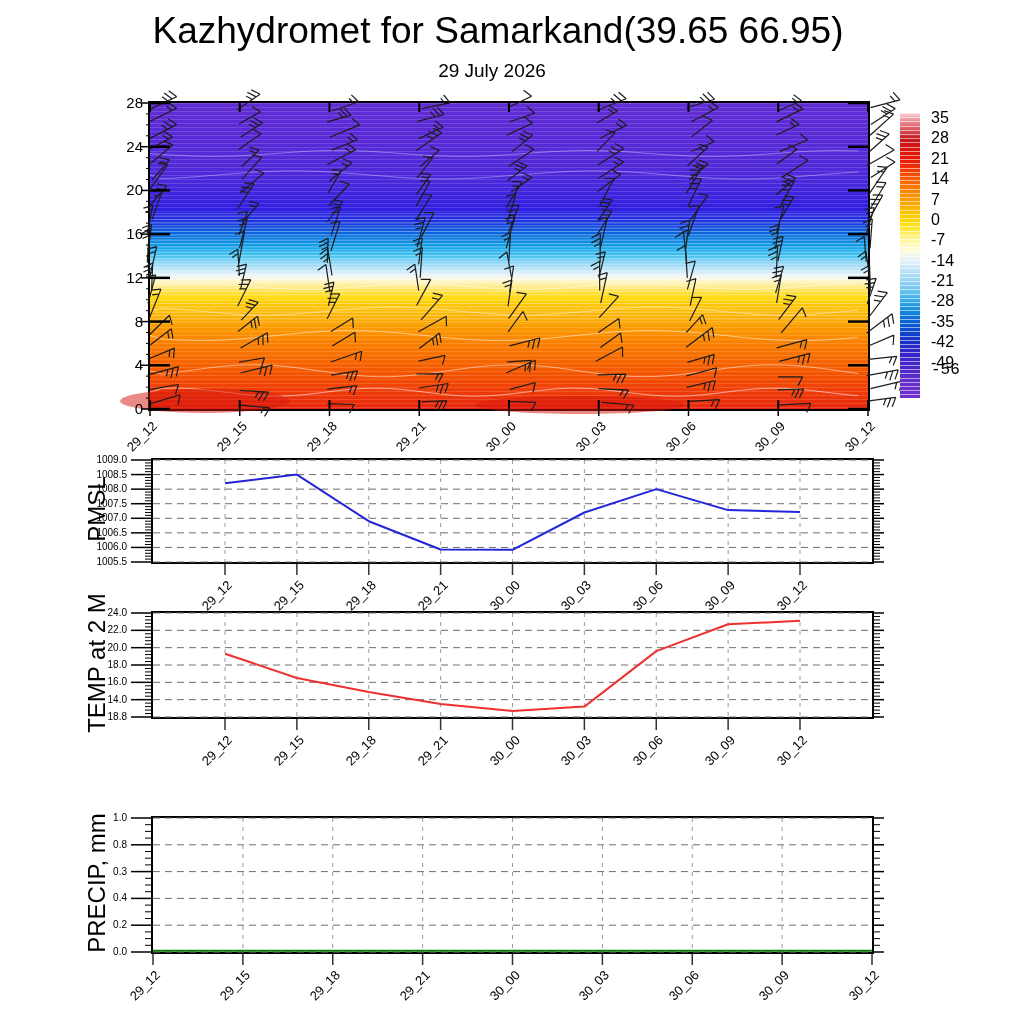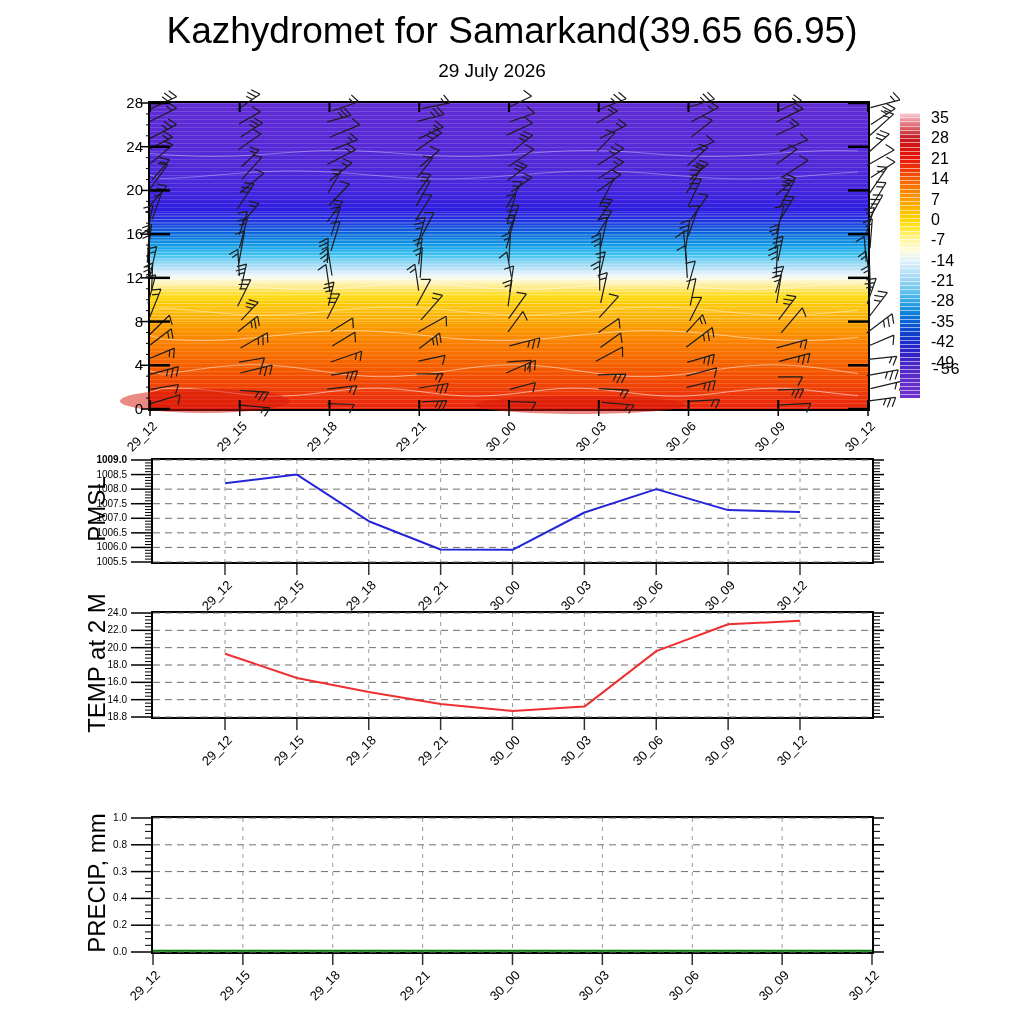--- a/index.html
+++ b/index.html
@@ -1,19 +1,19 @@
 <!DOCTYPE html>
 <html><head>
 <meta charset="utf-8">
 <style>
   html,body{margin:0;padding:0;background:#fff;}
   .page{position:relative;width:1024px;height:1024px;background:#fff;
         font-family:"Liberation Sans",sans-serif;overflow:hidden;color:#000;}
   .title{position:absolute;left:0;top:10px;width:996px;text-align:center;
-         font-size:37px;letter-spacing:0px;padding-left:14px;}
+         font-size:37px;letter-spacing:0px;}
   .subtitle{position:absolute;left:292px;top:60px;width:400px;text-align:center;font-size:19px;}
   .frame{position:absolute;border:2px solid #000;box-sizing:border-box;}
   .fill{position:absolute;left:0;top:0;right:0;bottom:0;}
   .stripes-all{background:repeating-linear-gradient(180deg,
       rgba(255,255,255,0.14) 0px, rgba(255,255,255,0.14) 1px,
       rgba(255,255,255,0) 1px,   rgba(255,255,255,0) 4px);}
   .stripes-mid{position:absolute;left:0;right:0;
       background:repeating-linear-gradient(180deg,
       rgba(255,255,255,0.24) 0px, rgba(255,255,255,0.24) 1px,
       rgba(255,255,255,0) 1px,   rgba(255,255,255,0) 3px);}
@@ -463,21 +463,21 @@
               <line x1="287.625" y1="104" x2="287.625" y2="115" stroke="#333" stroke-width="1.5"></line>
               <line x1="359.5" y1="104" x2="359.5" y2="115" stroke="#333" stroke-width="1.5"></line>
               <line x1="431.375" y1="104" x2="431.375" y2="115" stroke="#333" stroke-width="1.5"></line>
               <line x1="503.25" y1="104" x2="503.25" y2="115" stroke="#333" stroke-width="1.5"></line>
               <line x1="575.125" y1="104" x2="575.125" y2="115" stroke="#333" stroke-width="1.5"></line>
               <line x1="647" y1="104" x2="647" y2="115" stroke="#333" stroke-width="1.5"></line>
             </g>
             <polyline points="72.0,23.3 143.9,14.6 215.8,61.2 287.6,89.5 359.5,89.8 431.4,52.5 503.3,29.1 575.1,50.1 647.0,51.9" fill="none" stroke="#2424d8" stroke-width="2" stroke-linejoin="round"></polyline>
           </svg>
         </div>
-        <div class="ylab" style="left: 81px; top: 455px; width: 46px; font-size: 10px; font-weight: bold;">1009.0</div>
+        <div class="ylab" style="left: 81px; top: 455px; width: 46px; font-size: 10px;">1009.0</div>
         <div class="ylab" style="left: 81px; top: 469.571px; width: 46px; font-size: 10px;">1008.5</div>
         <div class="ylab" style="left: 81px; top: 484.143px; width: 46px; font-size: 10px;">1008.0</div>
         <div class="ylab" style="left: 81px; top: 498.714px; width: 46px; font-size: 10px;">1007.5</div>
         <div class="ylab" style="left: 81px; top: 513.286px; width: 46px; font-size: 10px;">1007.0</div>
         <div class="ylab" style="left: 81px; top: 527.857px; width: 46px; font-size: 10px;">1006.5</div>
         <div class="ylab" style="left: 81px; top: 542.429px; width: 46px; font-size: 10px;">1006.0</div>
         <div class="ylab" style="left: 81px; top: 557px; width: 46px; font-size: 10px;">1005.5</div>
         <div class="xlab" style="left: 167px; top: 578px; width: 58px;">29_12</div>
         <div class="xlab" style="left: 238.875px; top: 578px; width: 58px;">29_15</div>
         <div class="xlab" style="left: 310.75px; top: 578px; width: 58px;">29_18</div>

